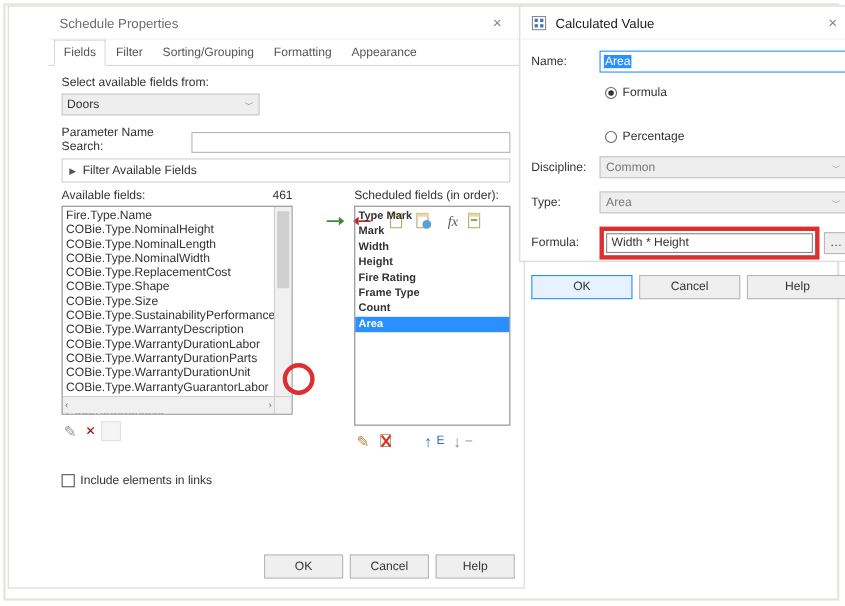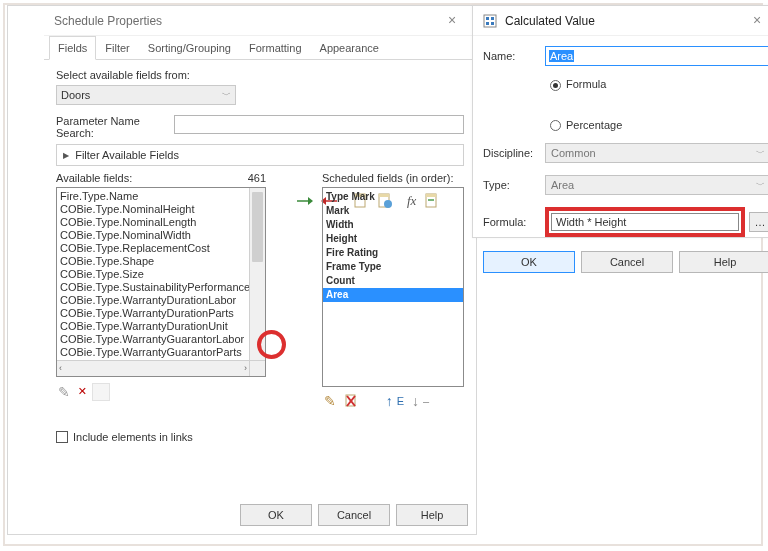--- a/index.html
+++ b/index.html
@@ -71,21 +71,21 @@
   .combo {
     width: 180px; height: 20px;
     background: #eeeeee;
     border: 1px solid #c9c9c9;
     display: inline-flex; align-items: center;
     padding: 0 4px;
     justify-content: space-between;
     font-size: 11px;
   }
   .combo .chev { font-size: 9px; color: #666; }
-  .row { margin-bottom: 5px; display: flex; align-items: flex-start; }
+  .row { margin-bottom: 5px; display: flex; align-items: flex-end; }
   .row .lbl { width: 118px; }
   .textfield {
     flex: 1;
     height: 19px;
     border: 1px solid #b5b5b5;
     background: #fff;
   }
   .filter-head {
     height: 22px;
     border: 1px solid #d0d0d0;
@@ -311,20 +311,21 @@
         <div class="listbox">
           <div class="listbox-inner">
             <div>Fire.Type.Name</div>
             <div>COBie.Type.NominalHeight</div>
             <div>COBie.Type.NominalLength</div>
             <div>COBie.Type.NominalWidth</div>
             <div>COBie.Type.ReplacementCost</div>
             <div>COBie.Type.Shape</div>
             <div>COBie.Type.Size</div>
             <div>COBie.Type.SustainabilityPerformance</div>
+            <div>COBie.Type.WarrantyDescription</div>
             <div>COBie.Type.WarrantyDurationLabor</div>
             <div>COBie.Type.WarrantyDurationParts</div>
             <div>COBie.Type.WarrantyDurationUnit</div>
             <div>COBie.Type.WarrantyGuarantorLabor</div>
             <div>COBie.Type.WarrantyGuarantorParts</div>
             <div>CodePerformance</div>
           </div>
           <div class="vscroll">
               <div class="thumb"></div>
             </div>

